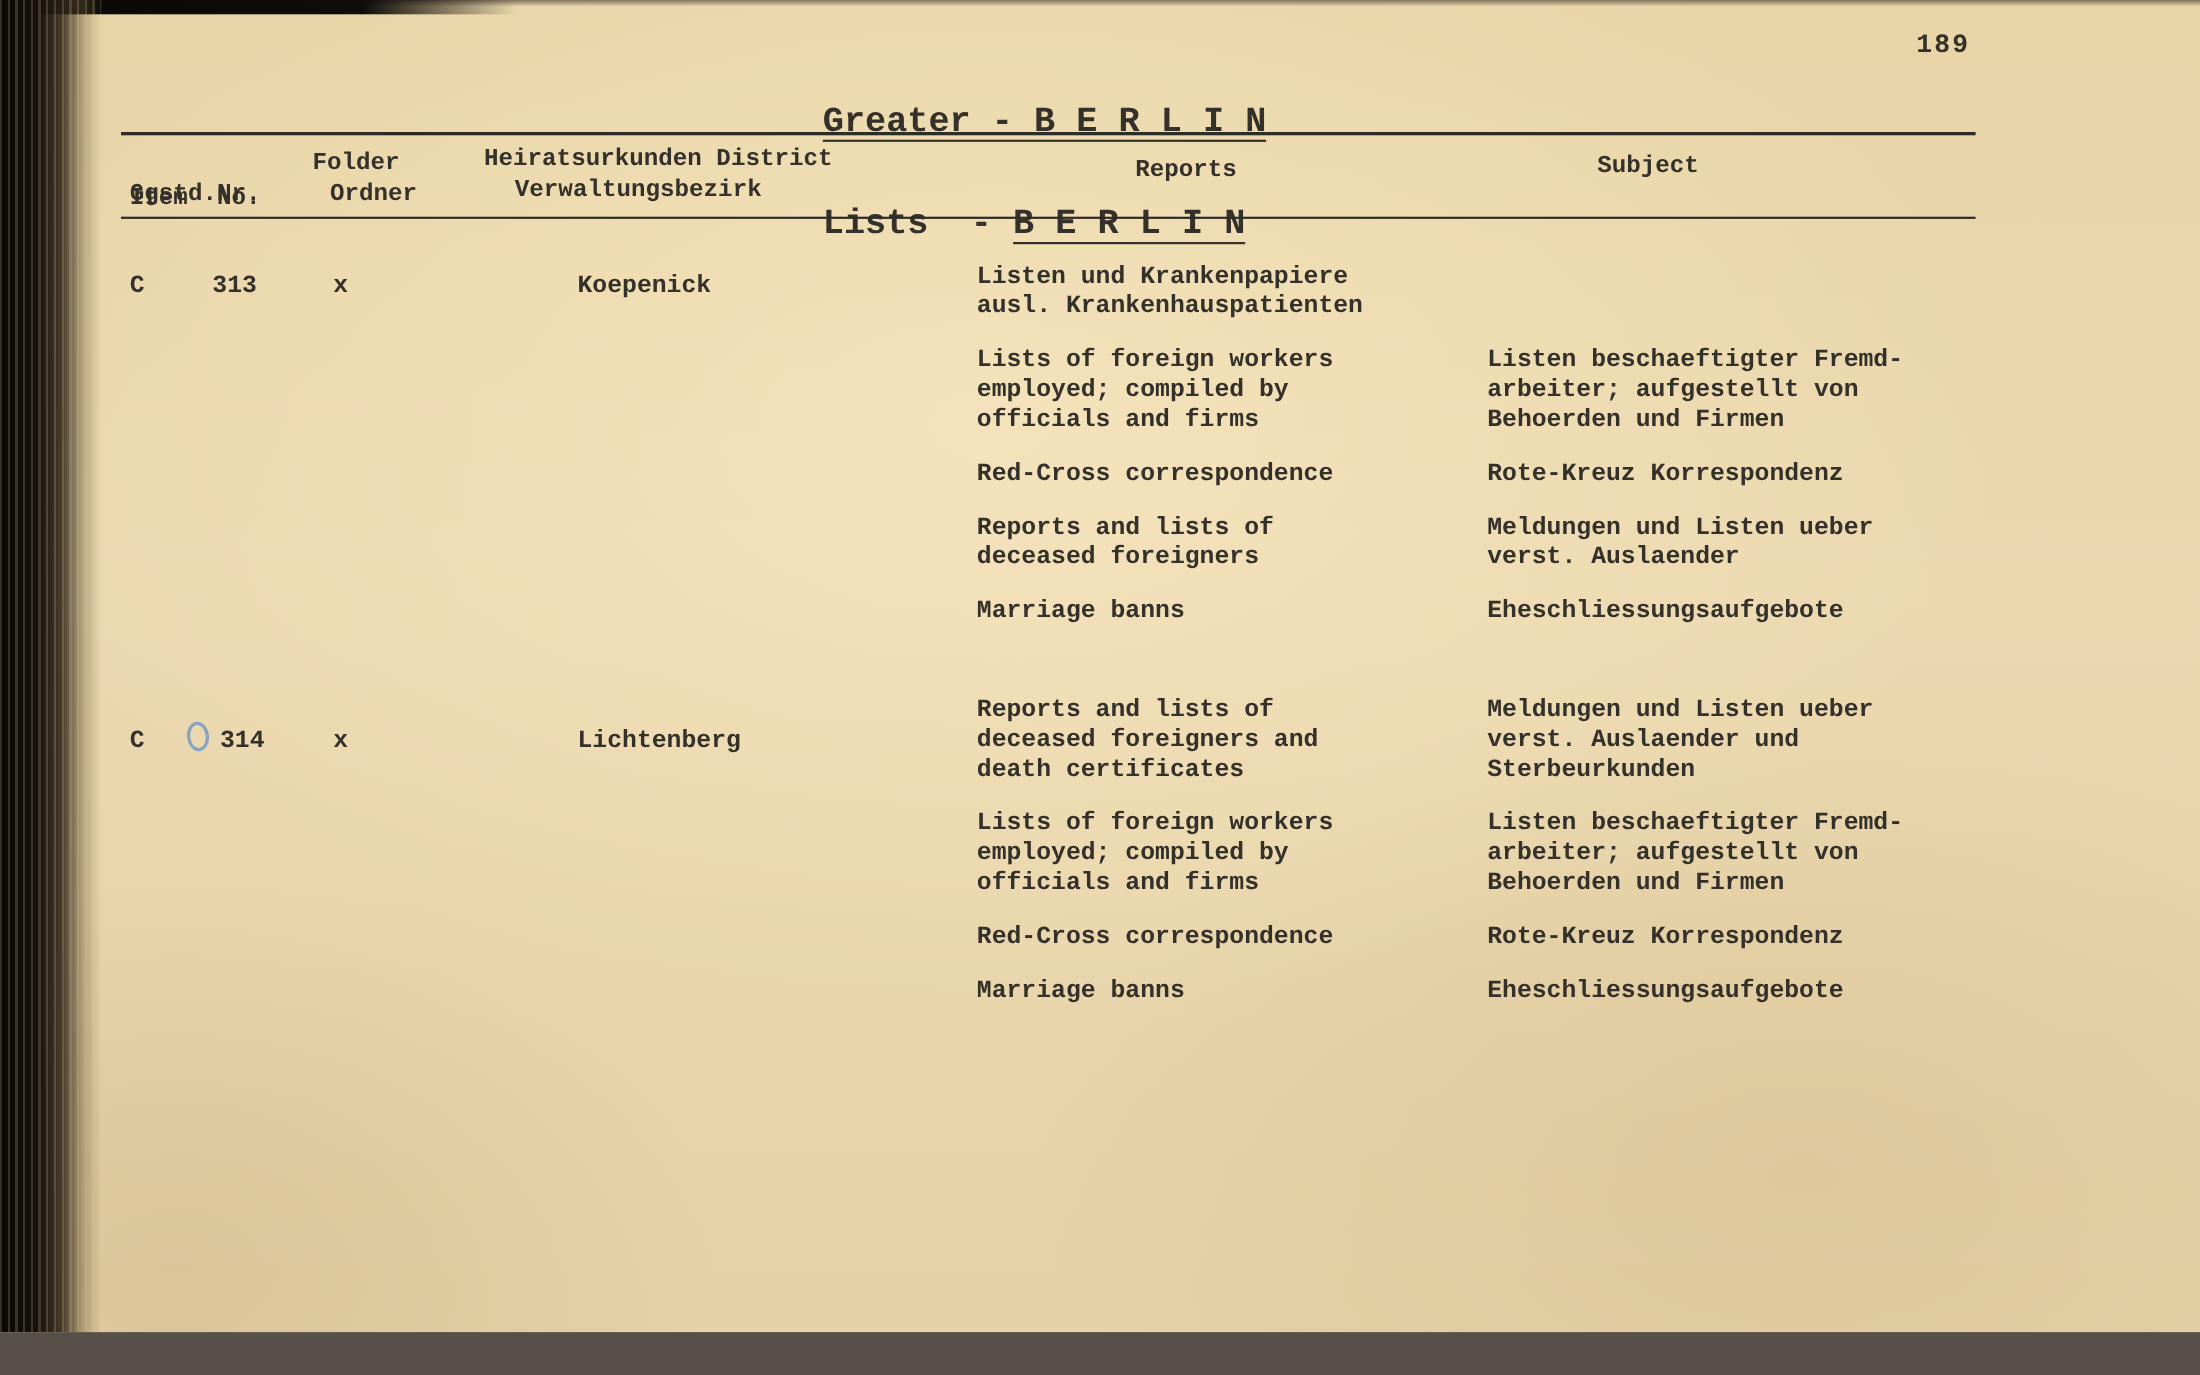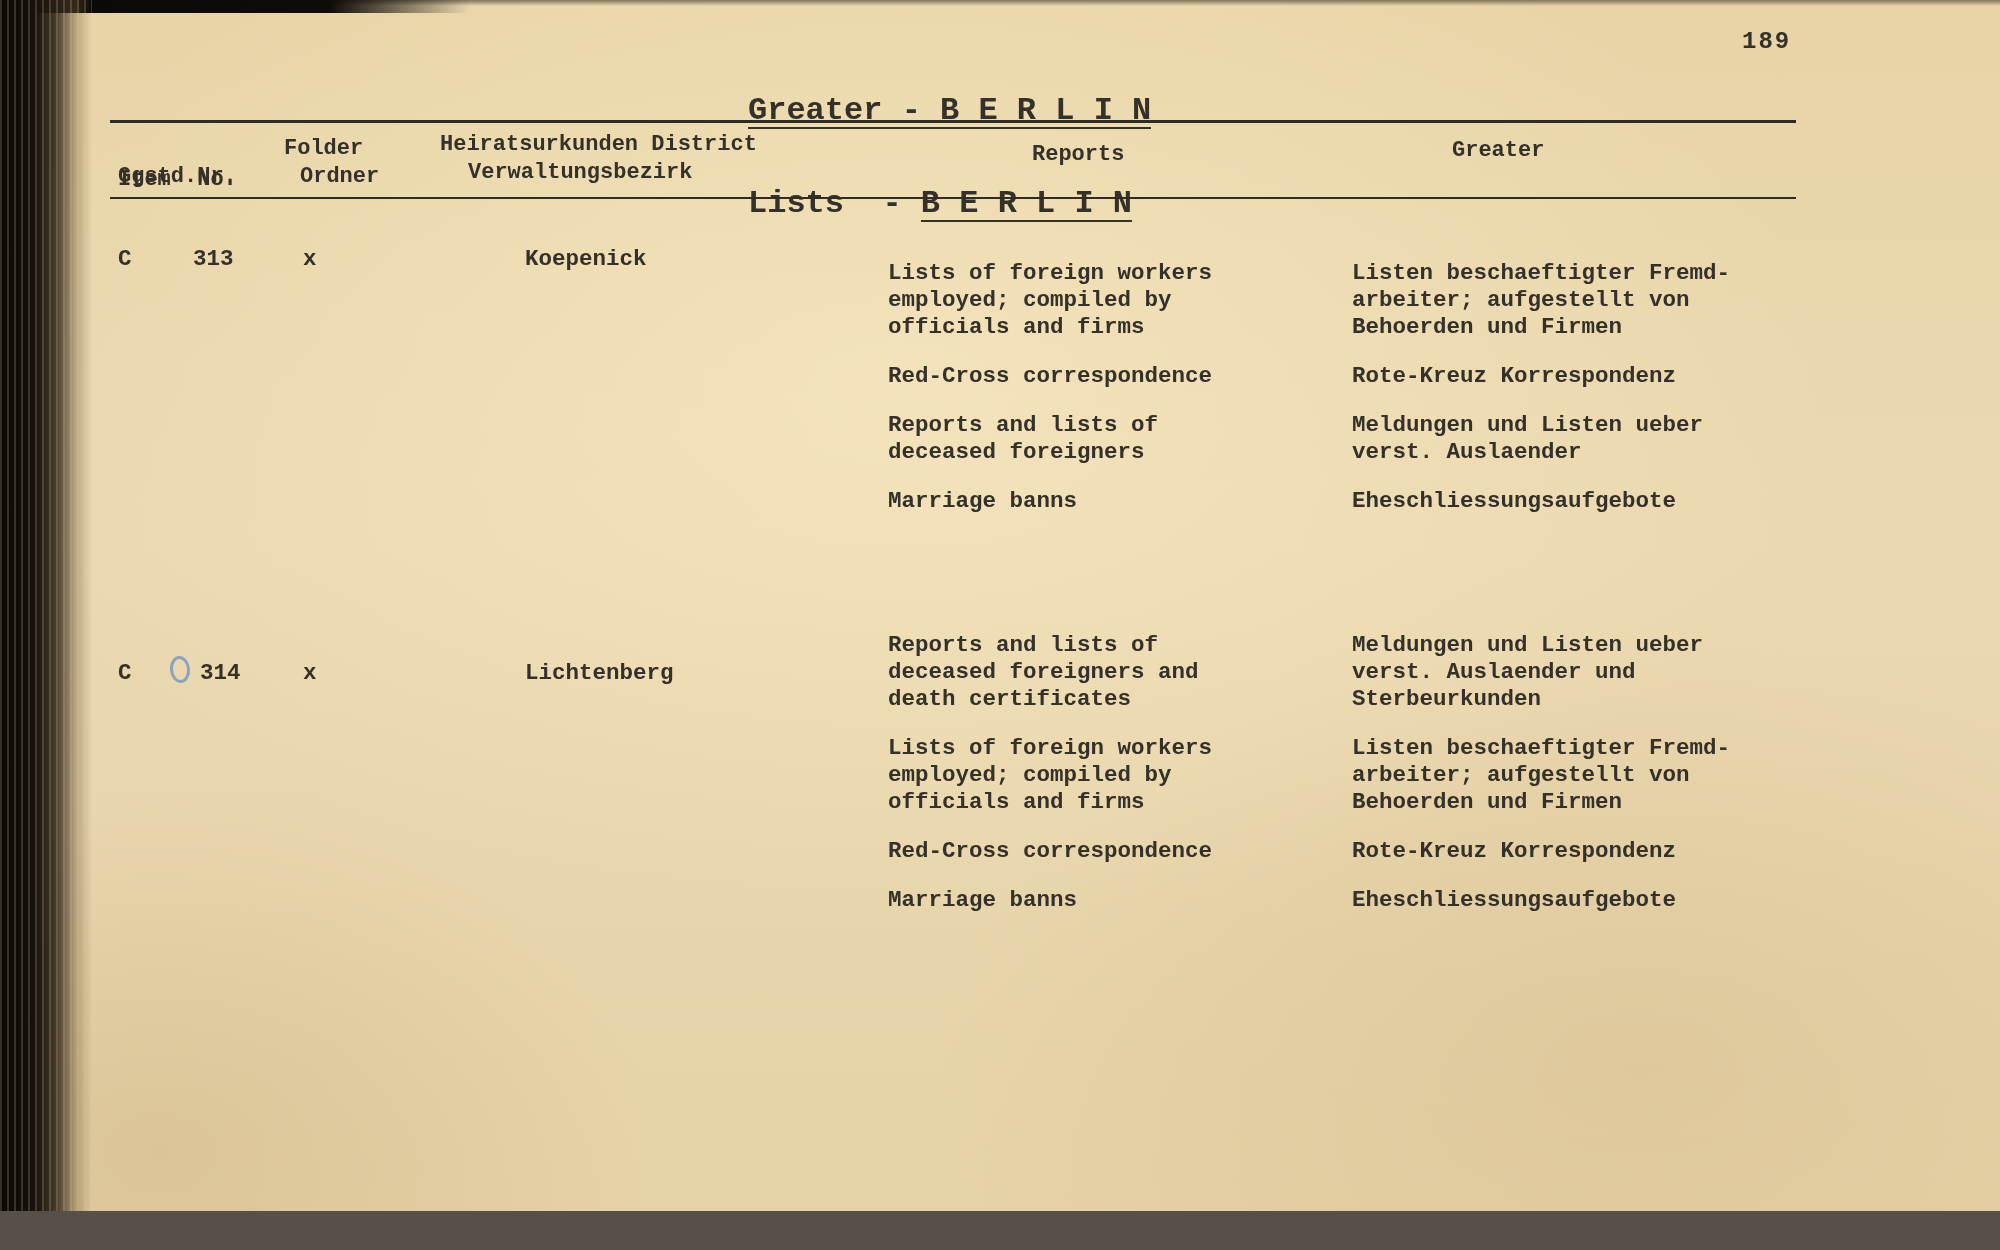--- a/index.html
+++ b/index.html
@@ -74,33 +74,35 @@
 
   <div class="rule rule1"></div>
 
   <div class="hdr" style="left:118px; top:136px;margin-top:31px;">Item  No.</div>
   <div class="hdr" style="left:118px; top:164px;">Ggstd.Nr.</div>
   <div class="hdr" style="left:284px; top:136px;">Folder</div>
   <div class="hdr" style="left:300px; top:164px;">Ordner</div>
   <div class="hdr" style="left:440px; top:132px;">Heiratsurkunden District</div>
   <div class="hdr" style="left:468px; top:160px;">Verwaltungsbezirk</div>
   <div class="hdr" style="left:1032px; top:142px;">Reports</div>
-  <div class="hdr" style="left:1452px; top:138px;">Greater</div>
+  <div class="hdr" style="left:1452px; top:138px;">Subject</div>
 
   <div class="rule rule2"></div>
 
   <div class="row" style="top:238px;">
     <div class="markers" style="top:8px;">
       <span class="mk mk-letter">C</span>
       <span class="mk mk-no">313</span>
       <span class="mk mk-folder">x</span>
       <span class="mk mk-district">Koepenick</span>
     </div>
     <div class="entries">
       <div class="entry">
+        <div class="betreff">Listen und Krankenpapiere
+ausl. Krankenhauspatienten</div>
       </div>
       <div class="entry">
         <div class="subject">Lists of foreign workers
 employed; compiled by
 officials and firms</div>
         <div class="betreff">Listen beschaeftigter Fremd-
 arbeiter; aufgestellt von
 Behoerden und Firmen</div>
       </div>
       <div class="entry">

